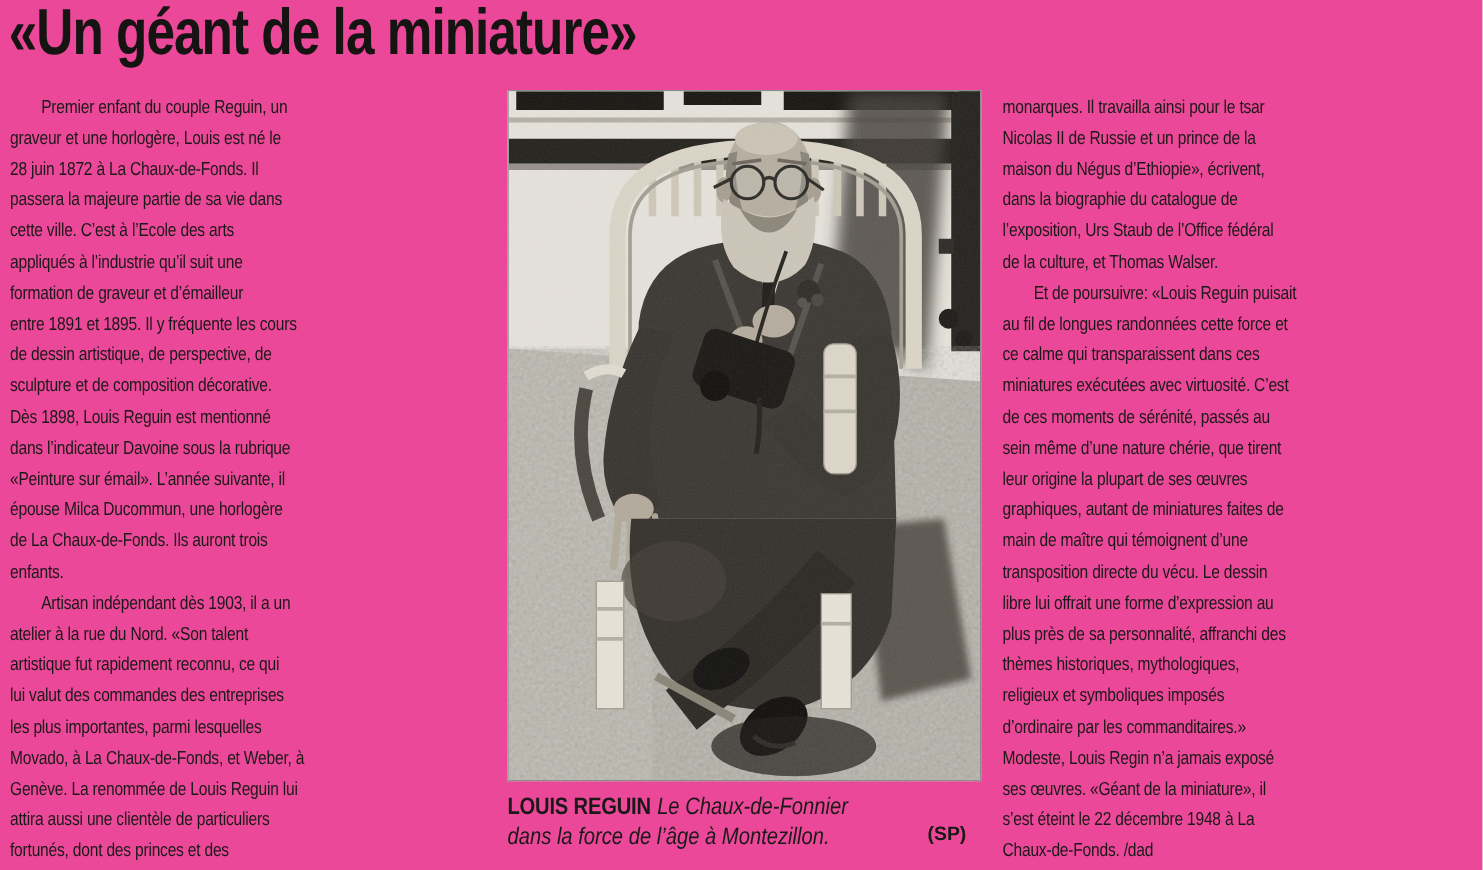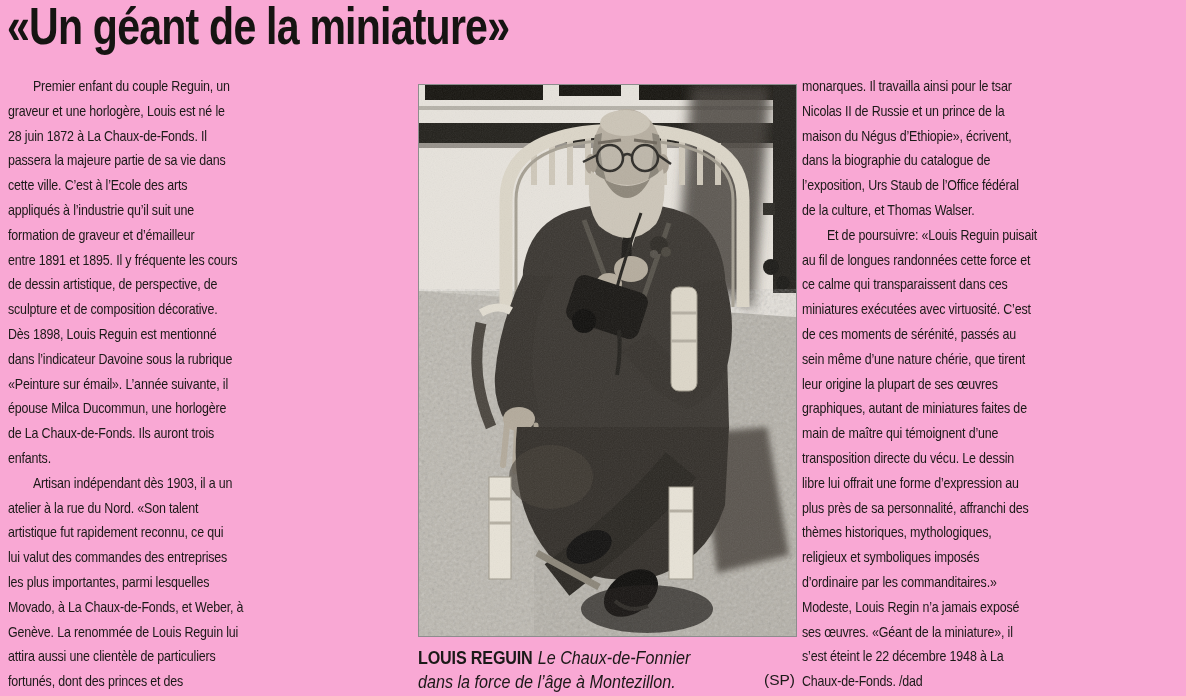--- a/index.html
+++ b/index.html
@@ -2,21 +2,21 @@
 <html><head>
 <meta charset="utf-8">
 <style>
   html,body{margin:0;padding:0;background:#ffffff;}
   body{
     width:1186px;height:696px;overflow:hidden;
     font-family:"Liberation Sans",sans-serif;
     color:#1b1918;
     -webkit-font-smoothing:antialiased;
   }
-  .page{position:relative;width:1186px;height:696px;background:#f9a8d4;}
+  .page{position:relative;width:1186px;height:696px;background:#ec4899;}
 
   .headline{
     position:absolute;left:7px;top:-4px;margin:0;
     font-size:52px;font-weight:bold;letter-spacing:-1px;
     transform:scaleX(0.79);transform-origin:0 0;
     white-space:nowrap;color:#161412;
   }
 
   .col{
     position:absolute;top:74px;width:392px;
@@ -24,38 +24,38 @@
     color:#1b1918;
   }
   .col-left{left:8px;}
   .col-right{left:802px;}
   .line{
     white-space:nowrap;height:24.8px;
     transform:scaleX(0.83);transform-origin:0 0;
   }
   .line.indent{padding-left:30px;}
 
-  .photo-block{position:absolute;left:406px;top:72px;width:379px;margin:12px;}
+  .photo-block{position:absolute;left:406px;top:72px;width:379px;margin:0;}
   .photo-frame{
     width:377px;height:551px;
     border:1px solid #8d8d8d;background:#e7e3dc;
     box-sizing:content-box;
   }
   .photo-frame svg{display:block;}
 
   .caption{position:relative;margin-top:9px;width:379px;font-size:19px;line-height:24px;}
   .cap-line{
     white-space:nowrap;height:24px;
     transform:scaleX(0.85);transform-origin:0 0;
   }
   .cap-name{font-weight:bold;font-style:normal;letter-spacing:-0.2px;padding-right:6px;}
   .cap-italic{font-style:italic;}
   .credit{
-    position:absolute;right:2px;bottom:2px;
-    font-size:15.5px;font-style:normal;color:#1b1918;
+    position:absolute;right:12px;bottom:2px;
+    font-size:15.5px;font-style:normal;color:#1b1918;font-weight:bold;
   }
 </style>
 </head>
 <body>
 
 <div class="page">
 
   <h1 class="headline">«Un géant de la miniature»</h1>
 
   <div class="col col-left">

